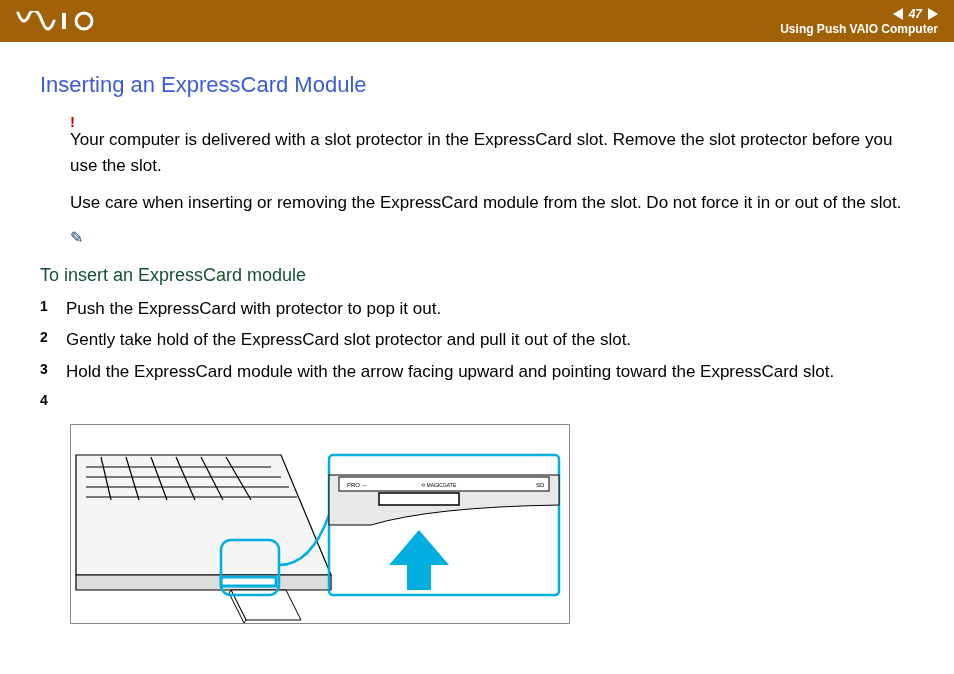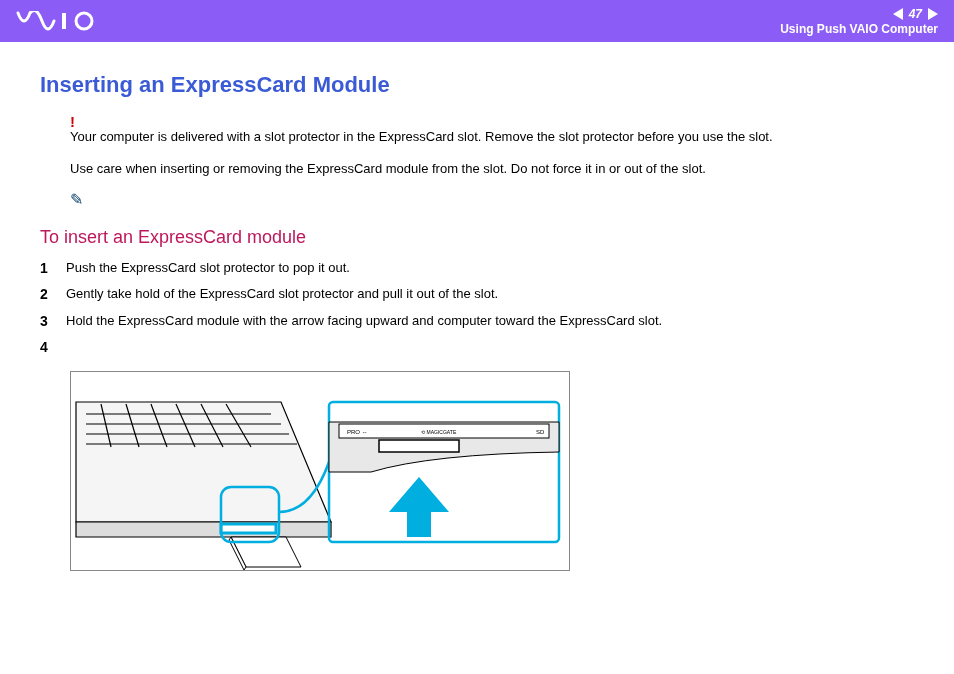--- a/index.html
+++ b/index.html
@@ -5,21 +5,21 @@
   * { box-sizing: border-box; margin: 0; padding: 0; }
   body {
     width: 954px;
     height: 674px;
     font-family: Arial, Helvetica, sans-serif;
     background: #fff;
     color: #000;
     position: relative;
   }
   .topbar {
-    background: #8b5cf6;
+    background: #a16207;
     color: #fff;
     height: 42px;
     display: flex;
     align-items: center;
     justify-content: space-between;
     padding: 0 16px;
   }
   .logo {
     color: #fff;
     display: flex;
@@ -65,48 +65,48 @@
     font-size: 12px;
     font-weight: bold;
     color: #fff;
   }
   .content {
     padding: 30px 40px 0 40px;
   }
   .title {
     color: #3b5bd6;
     font-size: 22px;
-    font-weight: bold;
+    font-weight: normal;
     margin-bottom: 16px;
   }
   .note-block {
     margin-left: 30px;
     margin-bottom: 12px;
   }
   .bang {
     color: #c00;
     font-weight: bold;
     font-size: 15px;
     line-height: 1;
     display: block;
     margin-bottom: -2px;
   }
   .note-text, .para {
-    font-size: 13px;
+    font-size: 17px;
     line-height: 1.5;
   }
   .note-text { font-stretch: condensed; }
   .tip-icon {
     color: #0a3f6b;
     font-size: 16px;
     display: block;
     margin-bottom: -2px;
   }
   .subhead {
-    color: #be185d;
+    color: #14532d;
     font-size: 18px;
     font-weight: normal;
     margin-top: 20px;
     margin-bottom: 10px;
   }
   .steps {
     list-style: none;
   }
   .steps li {
     display: flex;
@@ -168,29 +168,29 @@
 
   <div class="note-block">
     <span class="tip-icon">✎</span>
   </div>
 
   <h2 class="subhead">To insert an ExpressCard module</h2>
 
   <ol class="steps">
     <li>
       <span class="step-num">1</span>
-      <span class="para">Push the ExpressCard slot protector to pop it out.</span>
+      <span class="para">Push the ExpressCard with protector to pop it out.</span>
     </li>
     <li>
       <span class="step-num">2</span>
       <span class="para">Gently take hold of the ExpressCard slot protector and pull it out of the slot.</span>
     </li>
     <li>
       <span class="step-num">3</span>
-      <span class="para">Hold the ExpressCard module with the arrow facing upward and computer toward the ExpressCard slot.</span>
+      <span class="para">Hold the ExpressCard module with the arrow facing upward and pointing toward the ExpressCard slot.</span>
     </li>
     <li>
       <span class="step-num">4</span>
     </li>
   </ol>
 
   <div class="illustration">
     <svg width="500" height="200" viewBox="0 0 500 200">
 
       <g stroke="#000" stroke-width="1.2" fill="none">

